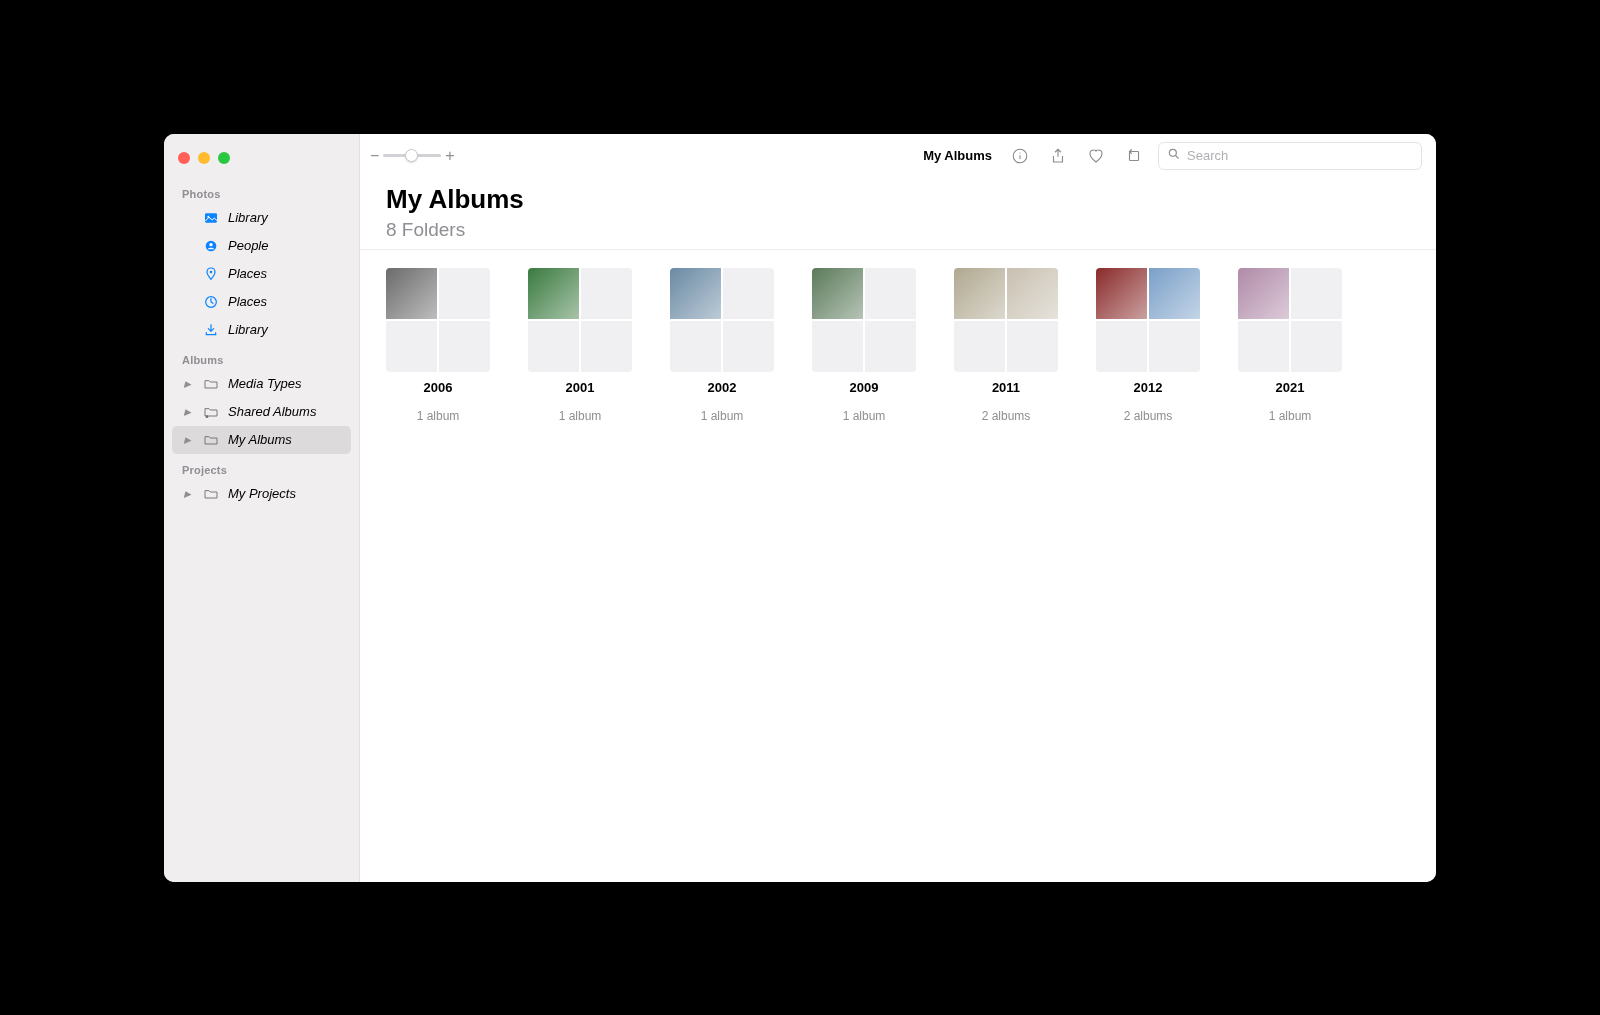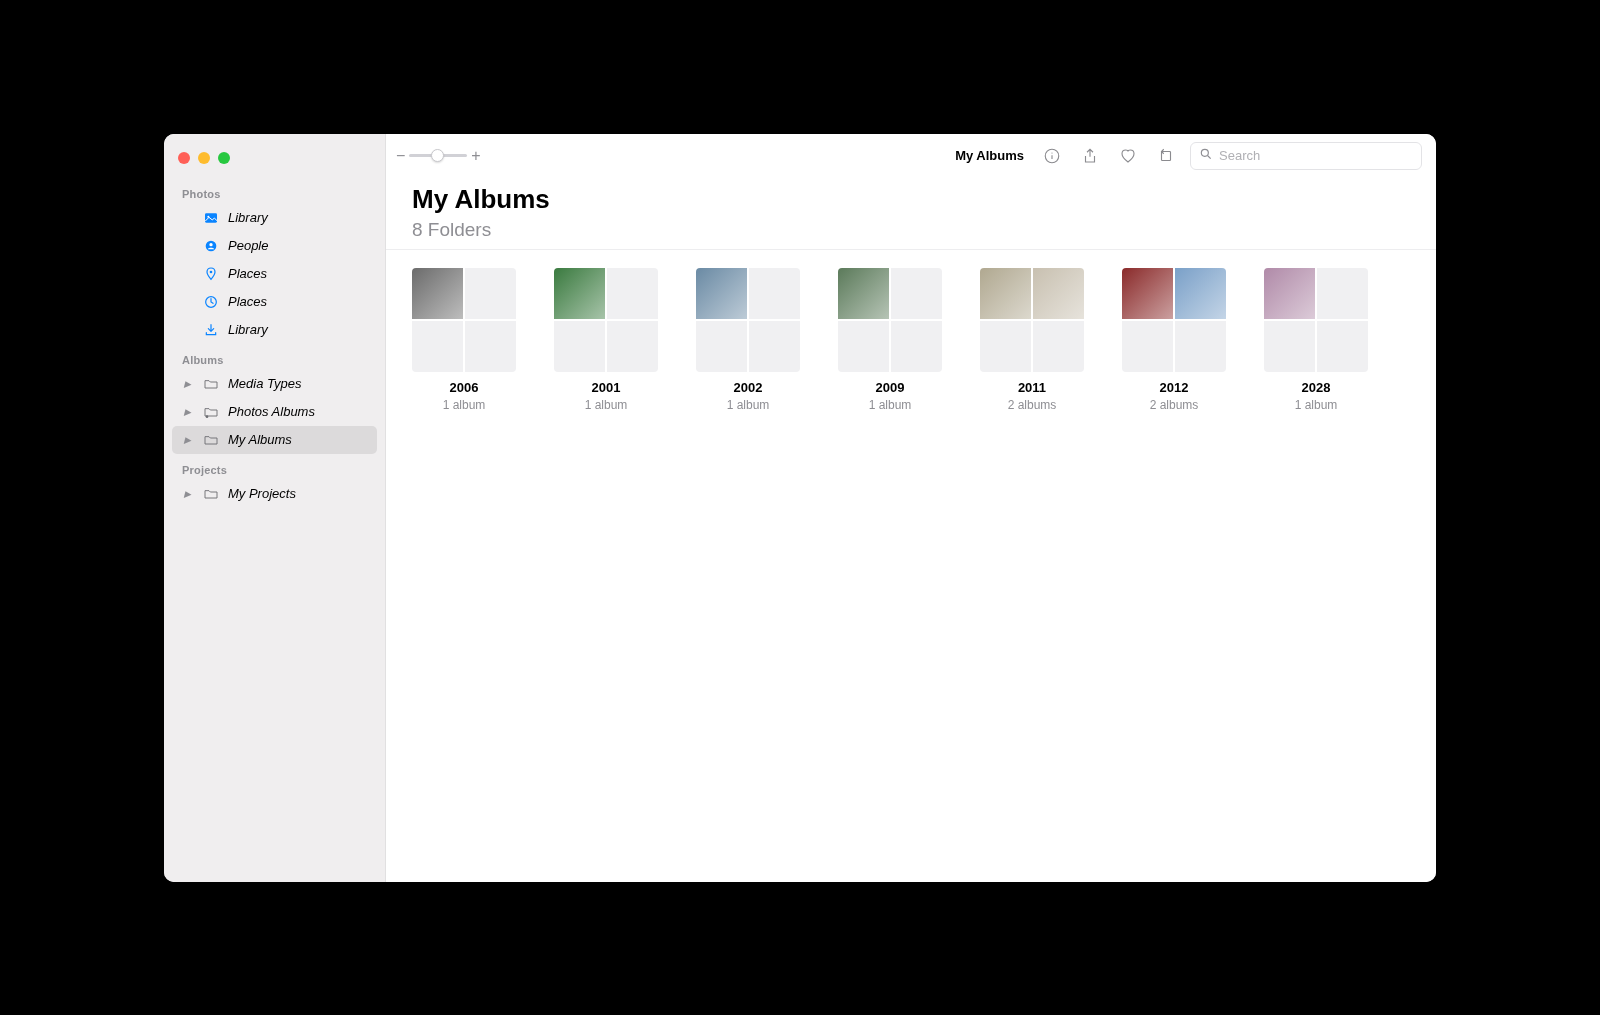--- a/index.html
+++ b/index.html
@@ -16,21 +16,21 @@
       width: 1272px;
       height: 748px;
       background: #fff;
       border-radius: 10px;
       overflow: hidden;
       display: flex;
       box-shadow: 0 20px 60px rgba(0,0,0,0.4);
     }
     
     .sidebar {
-      width: 222px;
+      width: 196px;
       background: #f0eeef;
       border-right: 1px solid #e1e0e1;
       display: flex;
       flex-direction: column;
       padding-top: 10px;
     }
     .traffic-lights {
       display: flex;
       gap: 8px;
       padding: 8px 0 14px 14px;
@@ -123,21 +123,21 @@
     }
     .toolbar-icon svg { width: 18px; height: 18px; stroke: currentColor; fill: none; stroke-width: 1.5; }
     .search-field {
       display: flex;
       align-items: center;
       gap: 6px;
       background: #fff;
       border: 1px solid #e3e3e6;
       border-radius: 6px;
       height: 28px;
-      width: 232px;
+      width: 264px;
       padding: 0 8px;
       color: #8e8e93;
     }
     .search-field input {
       border: none; outline: none; background: transparent;
       font-size: 13px; flex: 1; color: #000;
     }
     .search-field input::placeholder { color: #b0b0b4; }
     
     .content {
@@ -184,21 +184,21 @@
     .album-thumb .cell.filled { background-size: cover; background-position: center; }
     .album-name {
       font-size: 13px;
       font-weight: 600;
       color: #000;
       margin-top: 8px;
     }
     .album-count {
       font-size: 12px;
       color: #8e8e93;
-      margin-top: 3px;
+      margin-top: 14px;
     }
   </style>
 </head>
 <body>
 
 <div class="window">
 
   <aside class="sidebar">
     <div class="traffic-lights">
       <div class="dot red"></div>
@@ -271,21 +271,21 @@
       <span>Media Types</span>
     </div>
     <div class="sidebar-item">
       <span class="chevron">▶</span>
       <span class="icon">
         <svg viewBox="0 0 24 24">
             <path d="M3 7 L3 18 L21 18 L21 9 L11 9 L9 7 Z" fill="none" stroke="#6e6e73" stroke-width="1.4"></path>
             <circle cx="6" cy="19" r="2" fill="#6e6e73"></circle>
           </svg>
       </span>
-      <span>Photos Albums</span>
+      <span>Shared Albums</span>
     </div>
     <div class="sidebar-item selected">
       <span class="chevron">▶</span>
       <span class="icon">
         <svg viewBox="0 0 24 24">
             <path d="M3 7 L3 18 L21 18 L21 9 L11 9 L9 7 Z" fill="none" stroke="#6e6e73" stroke-width="1.4"></path>
           </svg>
       </span>
       <span>My Albums</span>
     </div>
@@ -412,19 +412,19 @@
             <div class="album-name">2012</div>
             <div class="album-count">2 albums</div>
           </div>
           <div class="album">
             <div class="album-thumb">
               <div class="cell filled" style="background: linear-gradient(135deg, rgb(176, 138, 168) 0%, rgb(255, 255, 255) 180%);"></div>
               <div class="cell"></div>
               <div class="cell"></div>
               <div class="cell"></div>
             </div>
-            <div class="album-name">2028</div>
+            <div class="album-name">2021</div>
             <div class="album-count">1 album</div>
           </div>
         </div>
     </div>
   </main>
 </div>
 
 </body></html>

